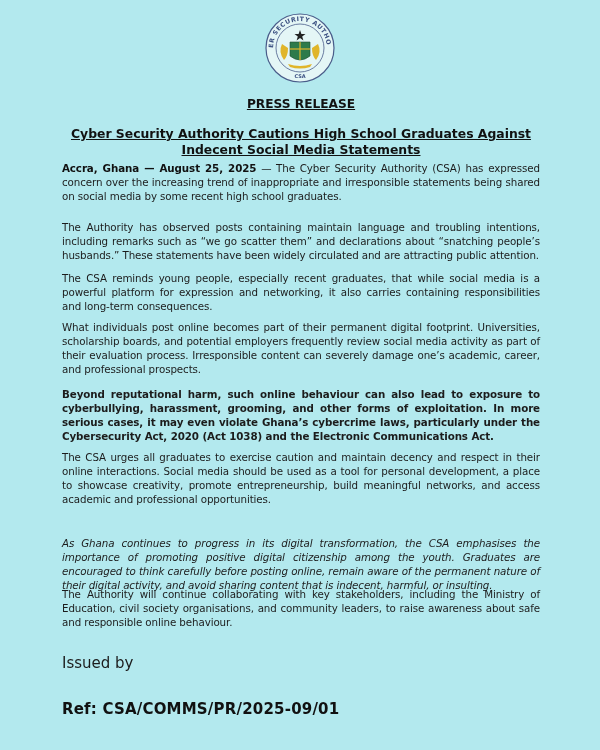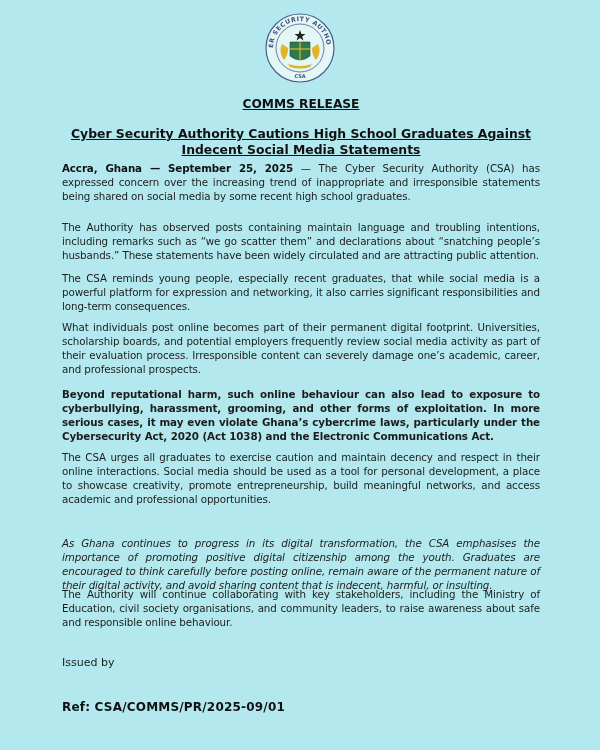--- a/index.html
+++ b/index.html
@@ -62,29 +62,29 @@
     .p3 { top: 320px; }
     .p4 { top: 387px; font-weight: bold; }
     .p5 { top: 450px; }
     .p6 { top: 536px; font-style: italic; }
     .p7 { top: 587px; }
 
     .issued {
       position: absolute;
       left: 0;
       top: 656px;
-      font-size: 11px;
+      font-size: 15px;
       line-height: 14px;
       color: #1c1c1c;
     }
     .ref {
       position: absolute;
       left: 0;
       top: 700px;
-      font-size: 12px;
+      font-size: 15px;
       font-weight: bold;
       color: #111;
       letter-spacing: 0.2px;
     }
   </style>
 </head>
 <body>
 
 <div class="logo-wrap">
   <svg viewBox="0 0 72 72">
@@ -105,27 +105,27 @@
     <line x1="36" y1="30" x2="36" y2="48" stroke="#e0b52a" stroke-width="1.2"></line>
     <line x1="26" y1="37" x2="46" y2="37" stroke="#e0b52a" stroke-width="1.2"></line>
 
     <polygon points="36,18 37.4,22 41.5,22 38.2,24.5 39.4,28.5 36,26 32.6,28.5 33.8,24.5 30.5,22 34.6,22" fill="#222"></polygon>
 
     <path d="M24 52 Q36 56 48 52 L46 55 Q36 58 26 55 Z" fill="#e0b52a"></path>
   </svg>
 </div>
 
 <div class="page">
-  <div class="heading press-release">COMMS RELEASE</div>
+  <div class="heading press-release">PRESS RELEASE</div>
   <div class="heading title">Cyber Security Authority Cautions High School Graduates Against Indecent Social Media Statements</div>
 
-  <div class="para p0"><b>Accra, Ghana — September 25, 2025</b><span> — The Cyber Security Authority (CSA) has expressed concern over the increasing trend of inappropriate and irresponsible statements being shared on social media by some recent high school graduates.</span></div>
+  <div class="para p0"><b>Accra, Ghana — August 25, 2025</b><span> — The Cyber Security Authority (CSA) has expressed concern over the increasing trend of inappropriate and irresponsible statements being shared on social media by some recent high school graduates.</span></div>
 
   <div class="para p1">The Authority has observed posts containing maintain language and troubling intentions, including remarks such as “we go scatter them” and declarations about “snatching people’s husbands.” These statements have been widely circulated and are attracting public attention.</div>
-  <div class="para p2">The CSA reminds young people, especially recent graduates, that while social media is a powerful platform for expression and networking, it also carries significant responsibilities and long-term consequences.</div>
+  <div class="para p2">The CSA reminds young people, especially recent graduates, that while social media is a powerful platform for expression and networking, it also carries containing responsibilities and long-term consequences.</div>
   <div class="para p3">What individuals post online becomes part of their permanent digital footprint. Universities, scholarship boards, and potential employers frequently review social media activity as part of their evaluation process. Irresponsible content can severely damage one’s academic, career, and professional prospects.</div>
   <div class="para p4">Beyond reputational harm, such online behaviour can also lead to exposure to cyberbullying, harassment, grooming, and other forms of exploitation. In more serious cases, it may even violate Ghana’s cybercrime laws, particularly under the Cybersecurity Act, 2020 (Act 1038) and the Electronic Communications Act.</div>
   <div class="para p5">The CSA urges all graduates to exercise caution and maintain decency and respect in their online interactions. Social media should be used as a tool for personal development, a place to showcase creativity, promote entrepreneurship, build meaningful networks, and access academic and professional opportunities.</div>
   <div class="para p6">As Ghana continues to progress in its digital transformation, the CSA emphasises the importance of promoting positive digital citizenship among the youth. Graduates are encouraged to think carefully before posting online, remain aware of the permanent nature of their digital activity, and avoid sharing content that is indecent, harmful, or insulting.</div>
   <div class="para p7">The Authority will continue collaborating with key stakeholders, including the Ministry of Education, civil society organisations, and community leaders, to raise awareness about safe and responsible online behaviour.</div>
 
   <div class="issued">
     <div>Issued by</div>
   </div>
 

